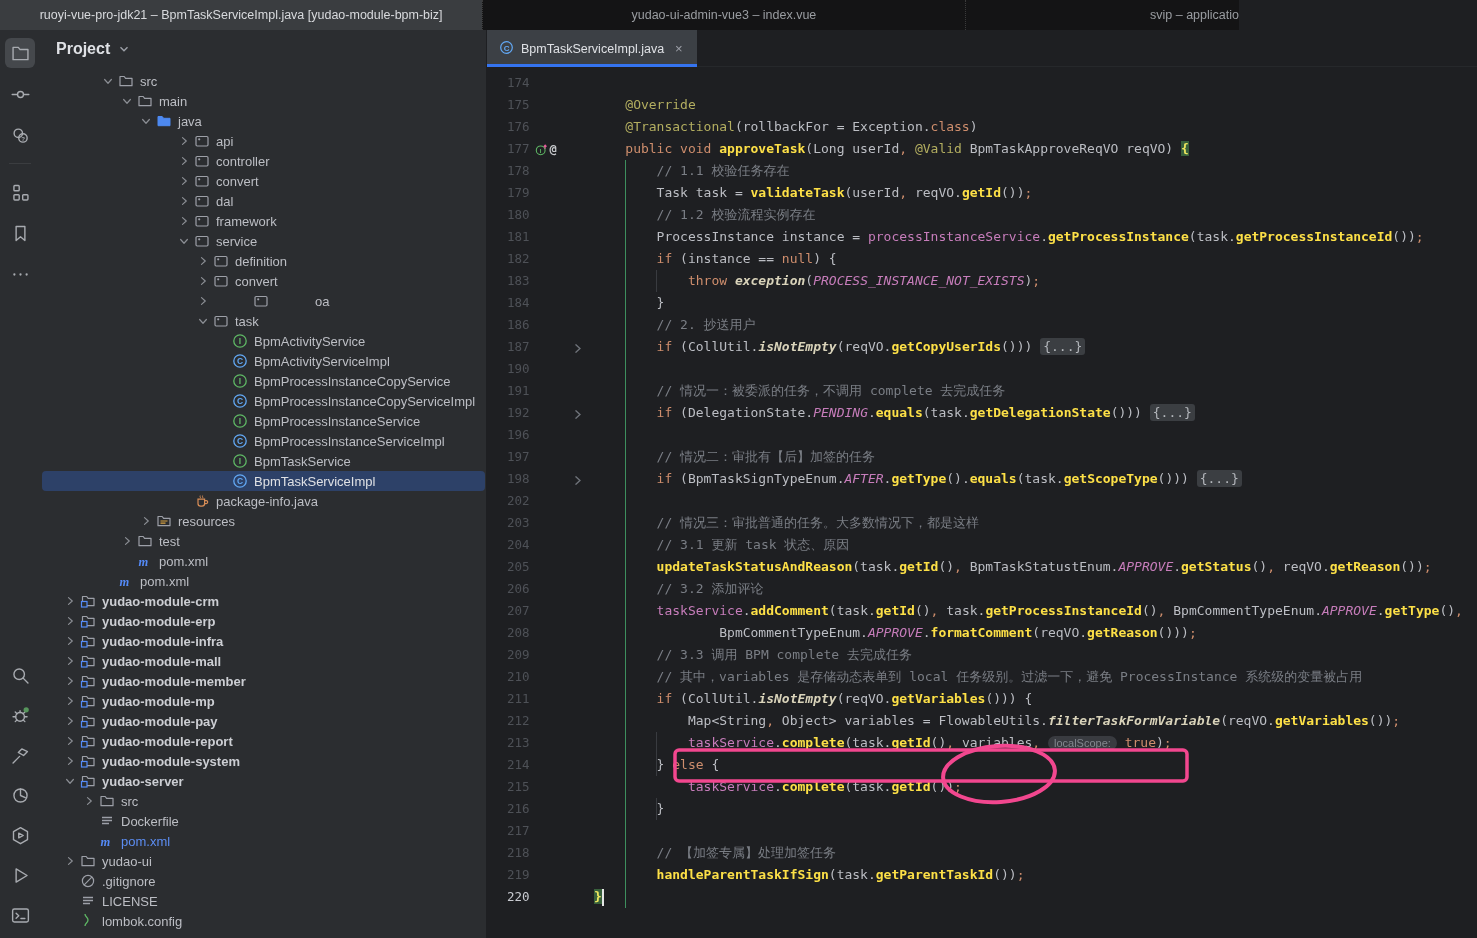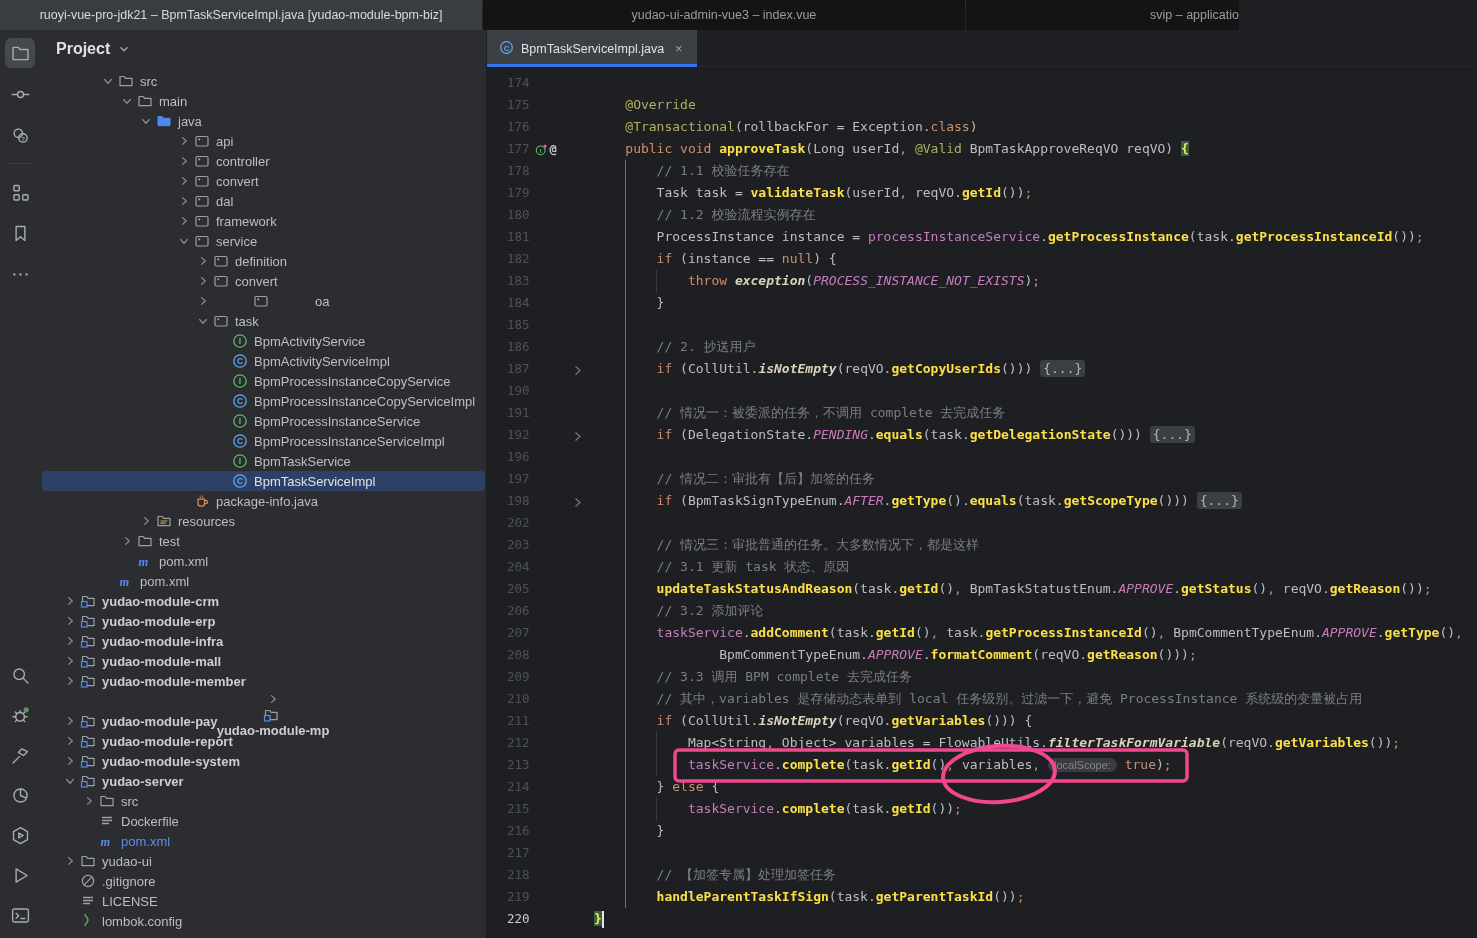--- a/index.html
+++ b/index.html
@@ -579,21 +579,21 @@
           </svg>
         </span>
         <span class="ticon">
           <svg viewBox="0 0 16 16">
             <path d="M2.5 3.5h4.2l1.4 1.8H14v7.4H2.5z" fill="none" stroke="#9da0a8" stroke-width="1.2" stroke-linejoin="round"></path>
             <rect x="1.5" y="8.5" width="5.5" height="5.5" fill="#2b2d30" stroke="#548af7" stroke-width="1.2"></rect>
           </svg>
         </span>
         <span class="tlabel">yudao-module-member</span>
       </div>
-      <div class="trow bold" style="padding-left: 19px; flex-direction: column;">
+      <div class="trow bold" style="padding-left: 19px;">
         <span class="chev">
           <svg viewBox="0 0 16 16">
             <path d="M6 3.5l5 4.5-5 4.5"></path>
           </svg>
         </span>
         <span class="ticon">
           <svg viewBox="0 0 16 16">
             <path d="M2.5 3.5h4.2l1.4 1.8H14v7.4H2.5z" fill="none" stroke="#9da0a8" stroke-width="1.2" stroke-linejoin="round"></path>
             <rect x="1.5" y="8.5" width="5.5" height="5.5" fill="#2b2d30" stroke="#548af7" stroke-width="1.2"></rect>
           </svg>
@@ -818,26 +818,20 @@
           <div class="code"><span class="tk-kw">            throw </span><span class="tk-stm">exception</span><span class="tk-pln">(</span><span class="tk-cst">PROCESS_INSTANCE_NOT_EXISTS</span><span class="tk-pln">)</span><span class="tk-pun">;</span></div>
         </div>
         <div class="line">
           <div class="gutter">
             <span class="lnum">184</span>
           </div>
           <div class="code"><span class="tk-pln">        }</span></div>
         </div>
         <div class="line">
           <div class="gutter">
-            <span class="lnum">185</span>
-          </div>
-          <div class="code"></div>
-        </div>
-        <div class="line">
-          <div class="gutter">
             <span class="lnum">186</span>
           </div>
           <div class="code"><span class="tk-cmt">        // 2. 抄送用户</span></div>
         </div>
         <div class="line">
           <div class="gutter">
             <span class="lnum">187</span>
             <span class="gfold"><svg viewBox="0 0 16 16">
                 <path d="M6 3.5l5 4.5-5 4.5"></path>
               </svg></span>

